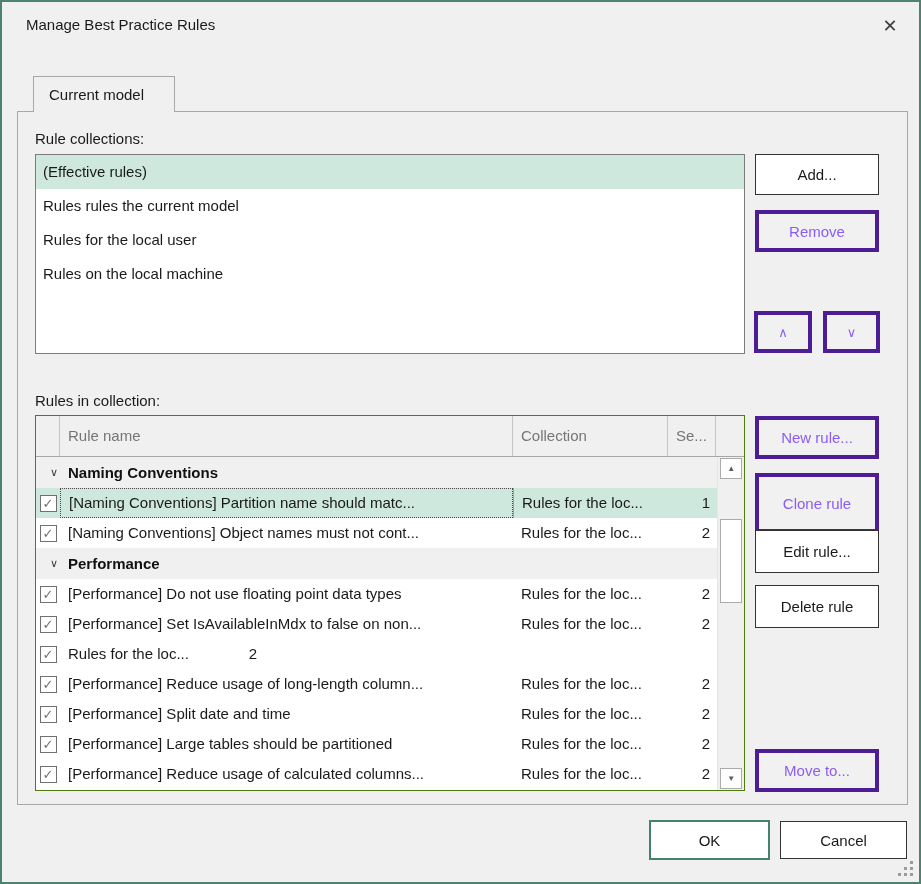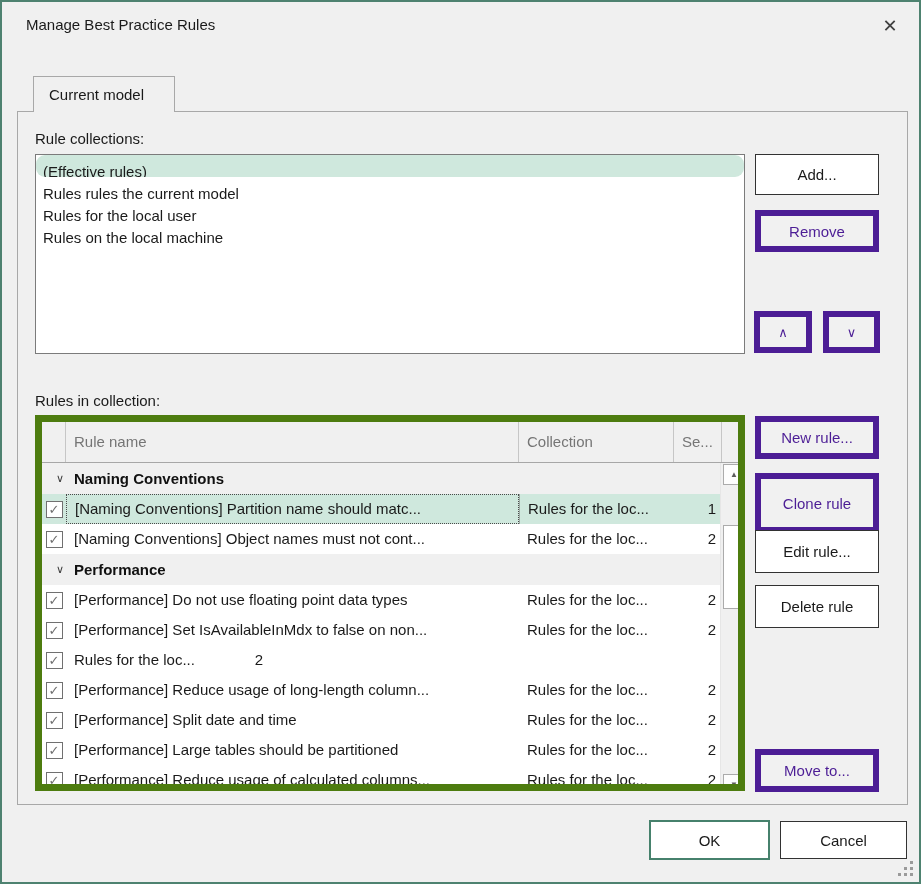--- a/index.html
+++ b/index.html
@@ -12,32 +12,32 @@
   
   .tab{position:absolute;left:31px;top:74px;width:142px;height:36px;box-sizing:border-box;
        border:1px solid #a8a8a8;border-bottom:none;background:#f0f0f0;z-index:2;
        font-size:15px;color:#1a1a1a;line-height:35px;padding-left:15px;}
   .tabpage{position:absolute;left:15px;top:109px;width:891px;height:694px;box-sizing:border-box;
            border:1px solid #a8a8a8;background:#f0f0f0;}
   .lbl{position:absolute;font-size:15px;color:#1a1a1a;}
   
   .listbox{position:absolute;left:33px;top:152px;width:710px;height:200px;box-sizing:border-box;
            border:1px solid #7b7b7b;background:#fff;overflow:hidden;}
-  .list-item{height:22px;line-height:34px;font-size:15px;color:#1a1a1a;padding-left:7px;
-             white-space:nowrap;overflow:hidden;border-radius:9px;}
+  .list-item{height:34px;line-height:34px;font-size:15px;color:#1a1a1a;padding-left:7px;
+             white-space:nowrap;overflow:hidden;}
   .list-item.selected{background:var(--sel,#cde7db);}
   
   .btn{position:absolute;box-sizing:border-box;background:#fff;border:1px solid #323232;
        font-family:"Liberation Sans",sans-serif;font-size:15px;color:#1a1a1a;
        display:flex;align-items:center;justify-content:center;padding:0;}
-  .btn.disabled{background:#f1f1f1;border:6px solid #4c1d95;color:#4c1d95;}
+  .btn.disabled{background:#f1f1f1;border:4px solid #4c1d95;color:#8b5cf6;}
   .btn.green{border:2px solid var(--ok-green,#46816c);}
   
   .grid{position:absolute;left:33px;top:413px;width:710px;height:376px;box-sizing:border-box;
-        border:7px solid #4d7c0f;background:#fff;overflow:hidden;}
+        border:1px solid #4d7c0f;background:#fff;overflow:hidden;}
   .grid-header{display:flex;height:41px;box-sizing:border-box;background:#f0f0f0;
                border-bottom:1px solid #a7a7a7;}
   .hcell{box-sizing:border-box;border-right:1px solid #c6c6c6;font-size:15px;color:#757575;
          line-height:40px;padding-left:8px;white-space:nowrap;overflow:hidden;}
   .hcell.last{border-right:none;}
   .grid-body{display:flex;height:333px;}
   .rows{width:684px;background:#fff;}
   .row{display:flex;box-sizing:border-box;}
   .row.group{height:31px;background:#f0f0f0;align-items:center;}
   .row.group .chev{width:18px;margin-left:9px;font-size:11px;color:#3a3a3a;text-align:center;}

